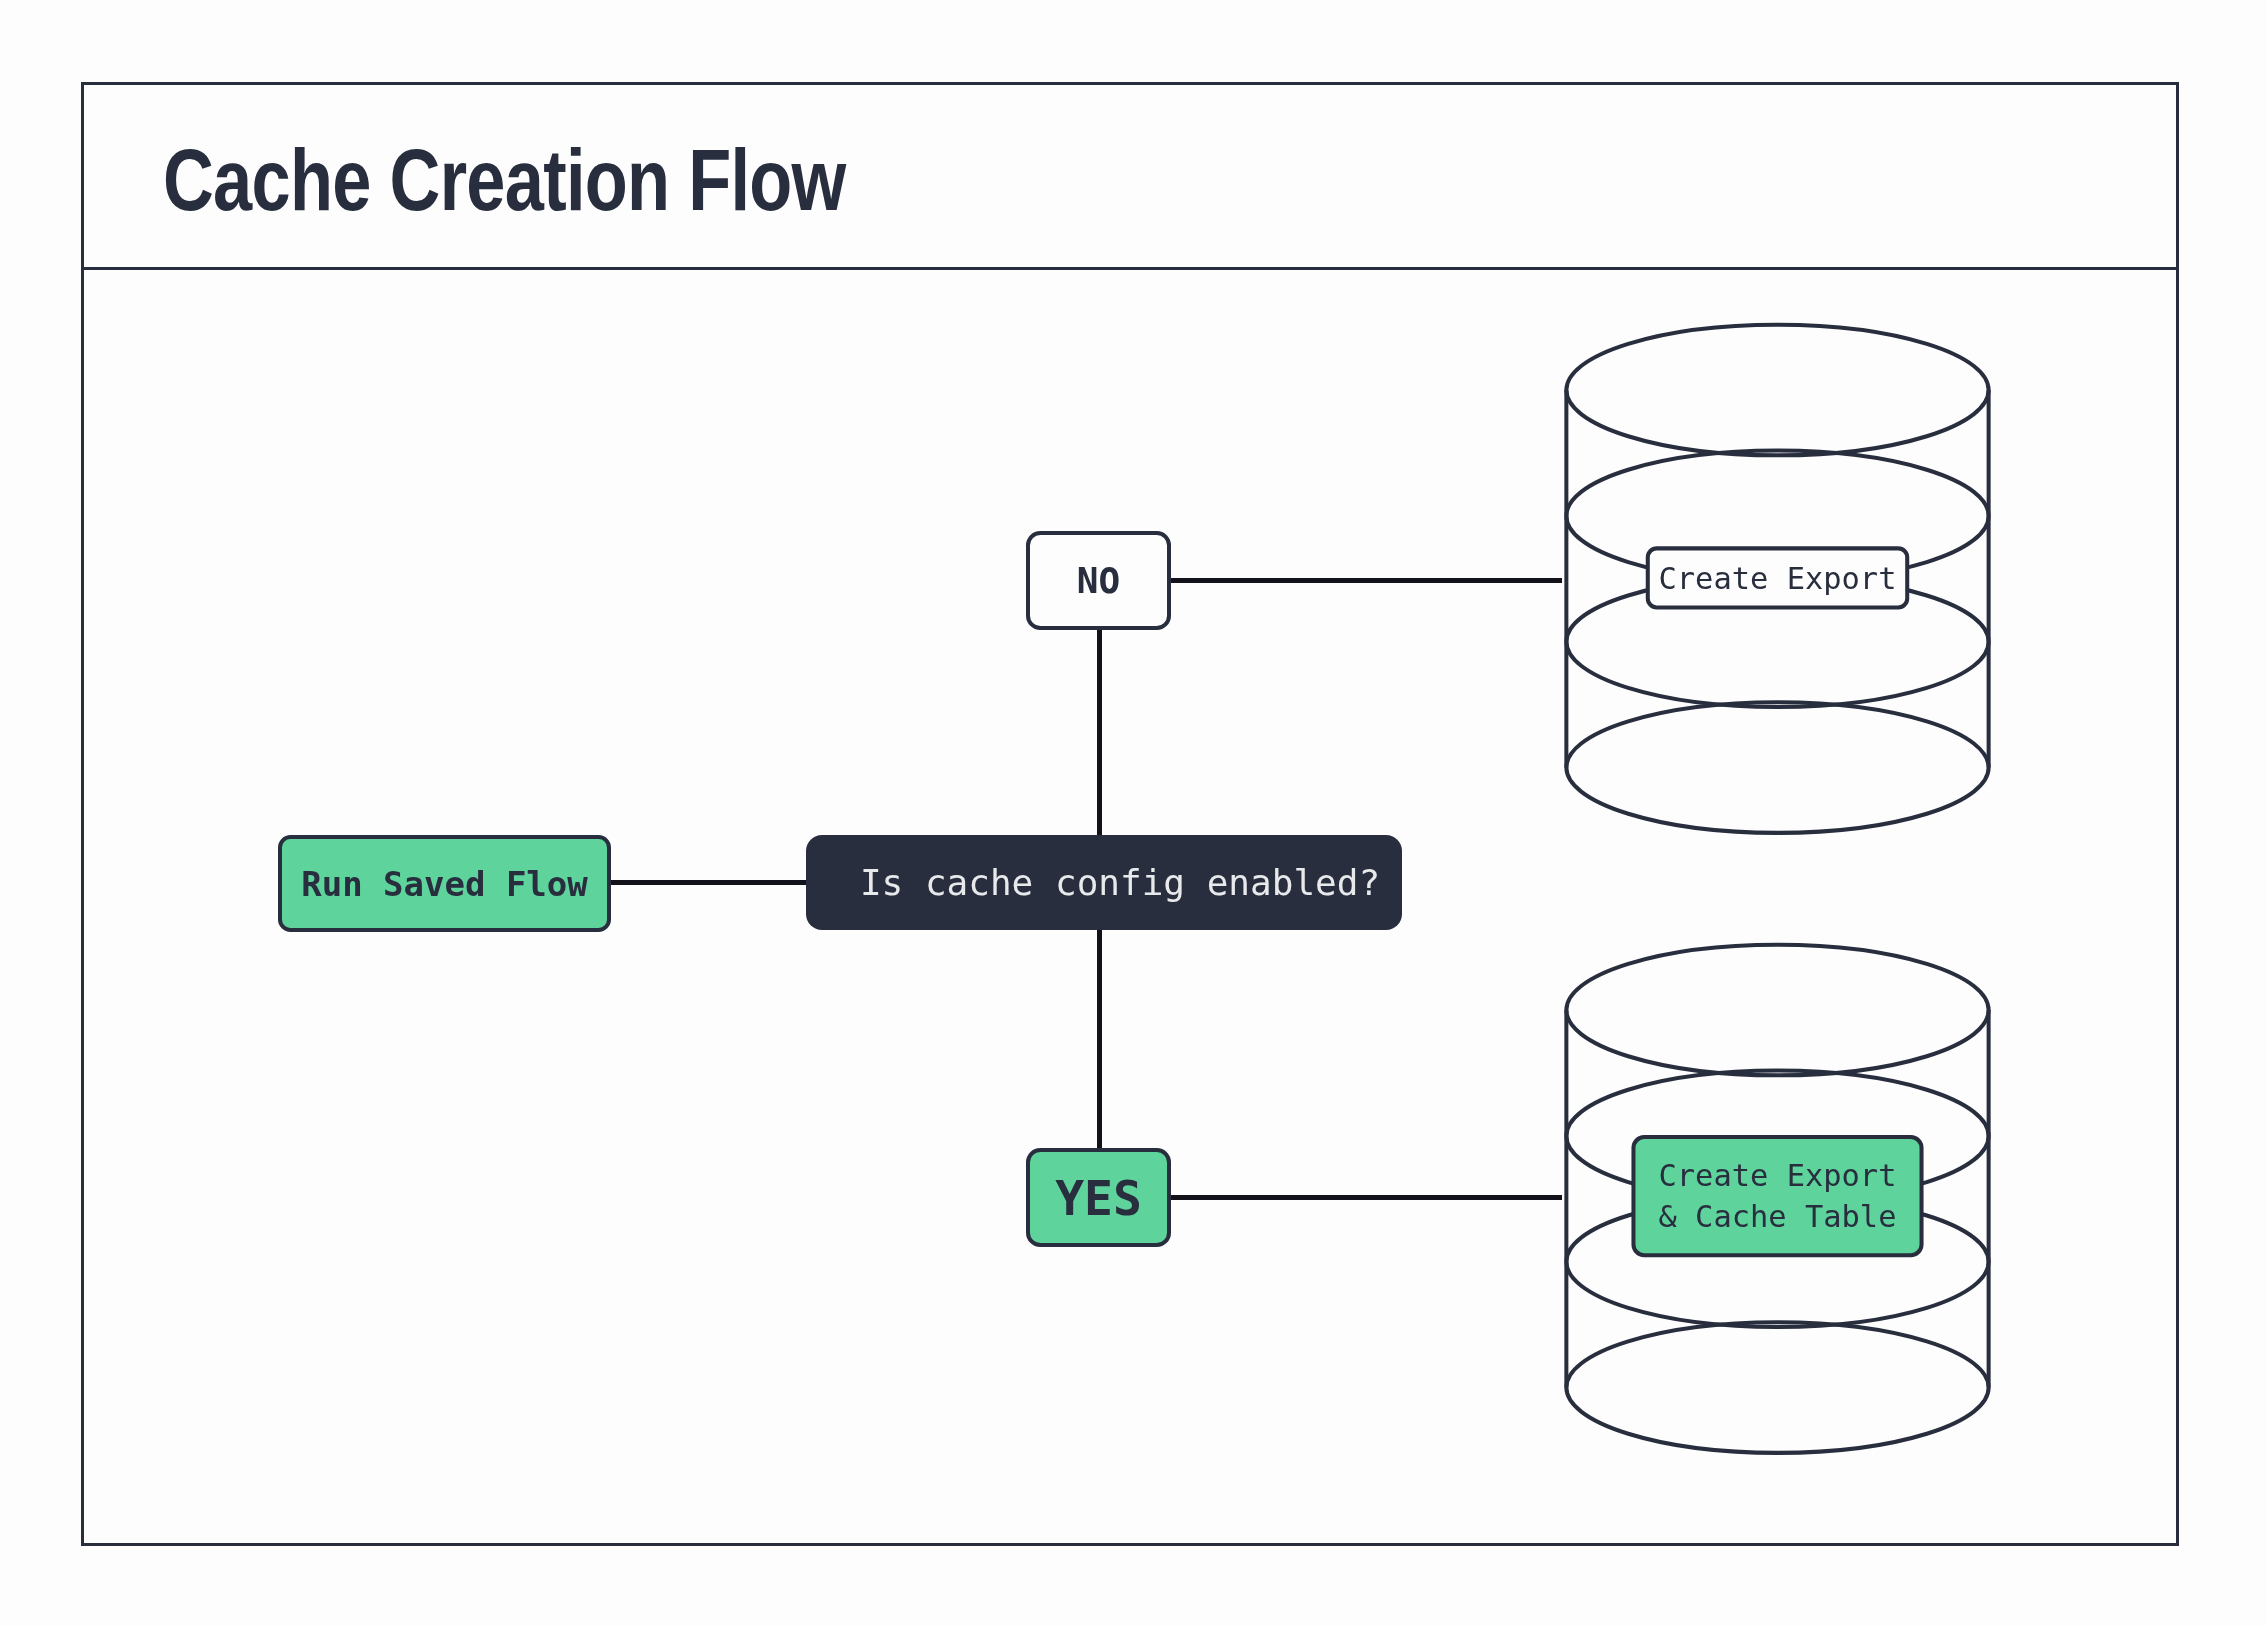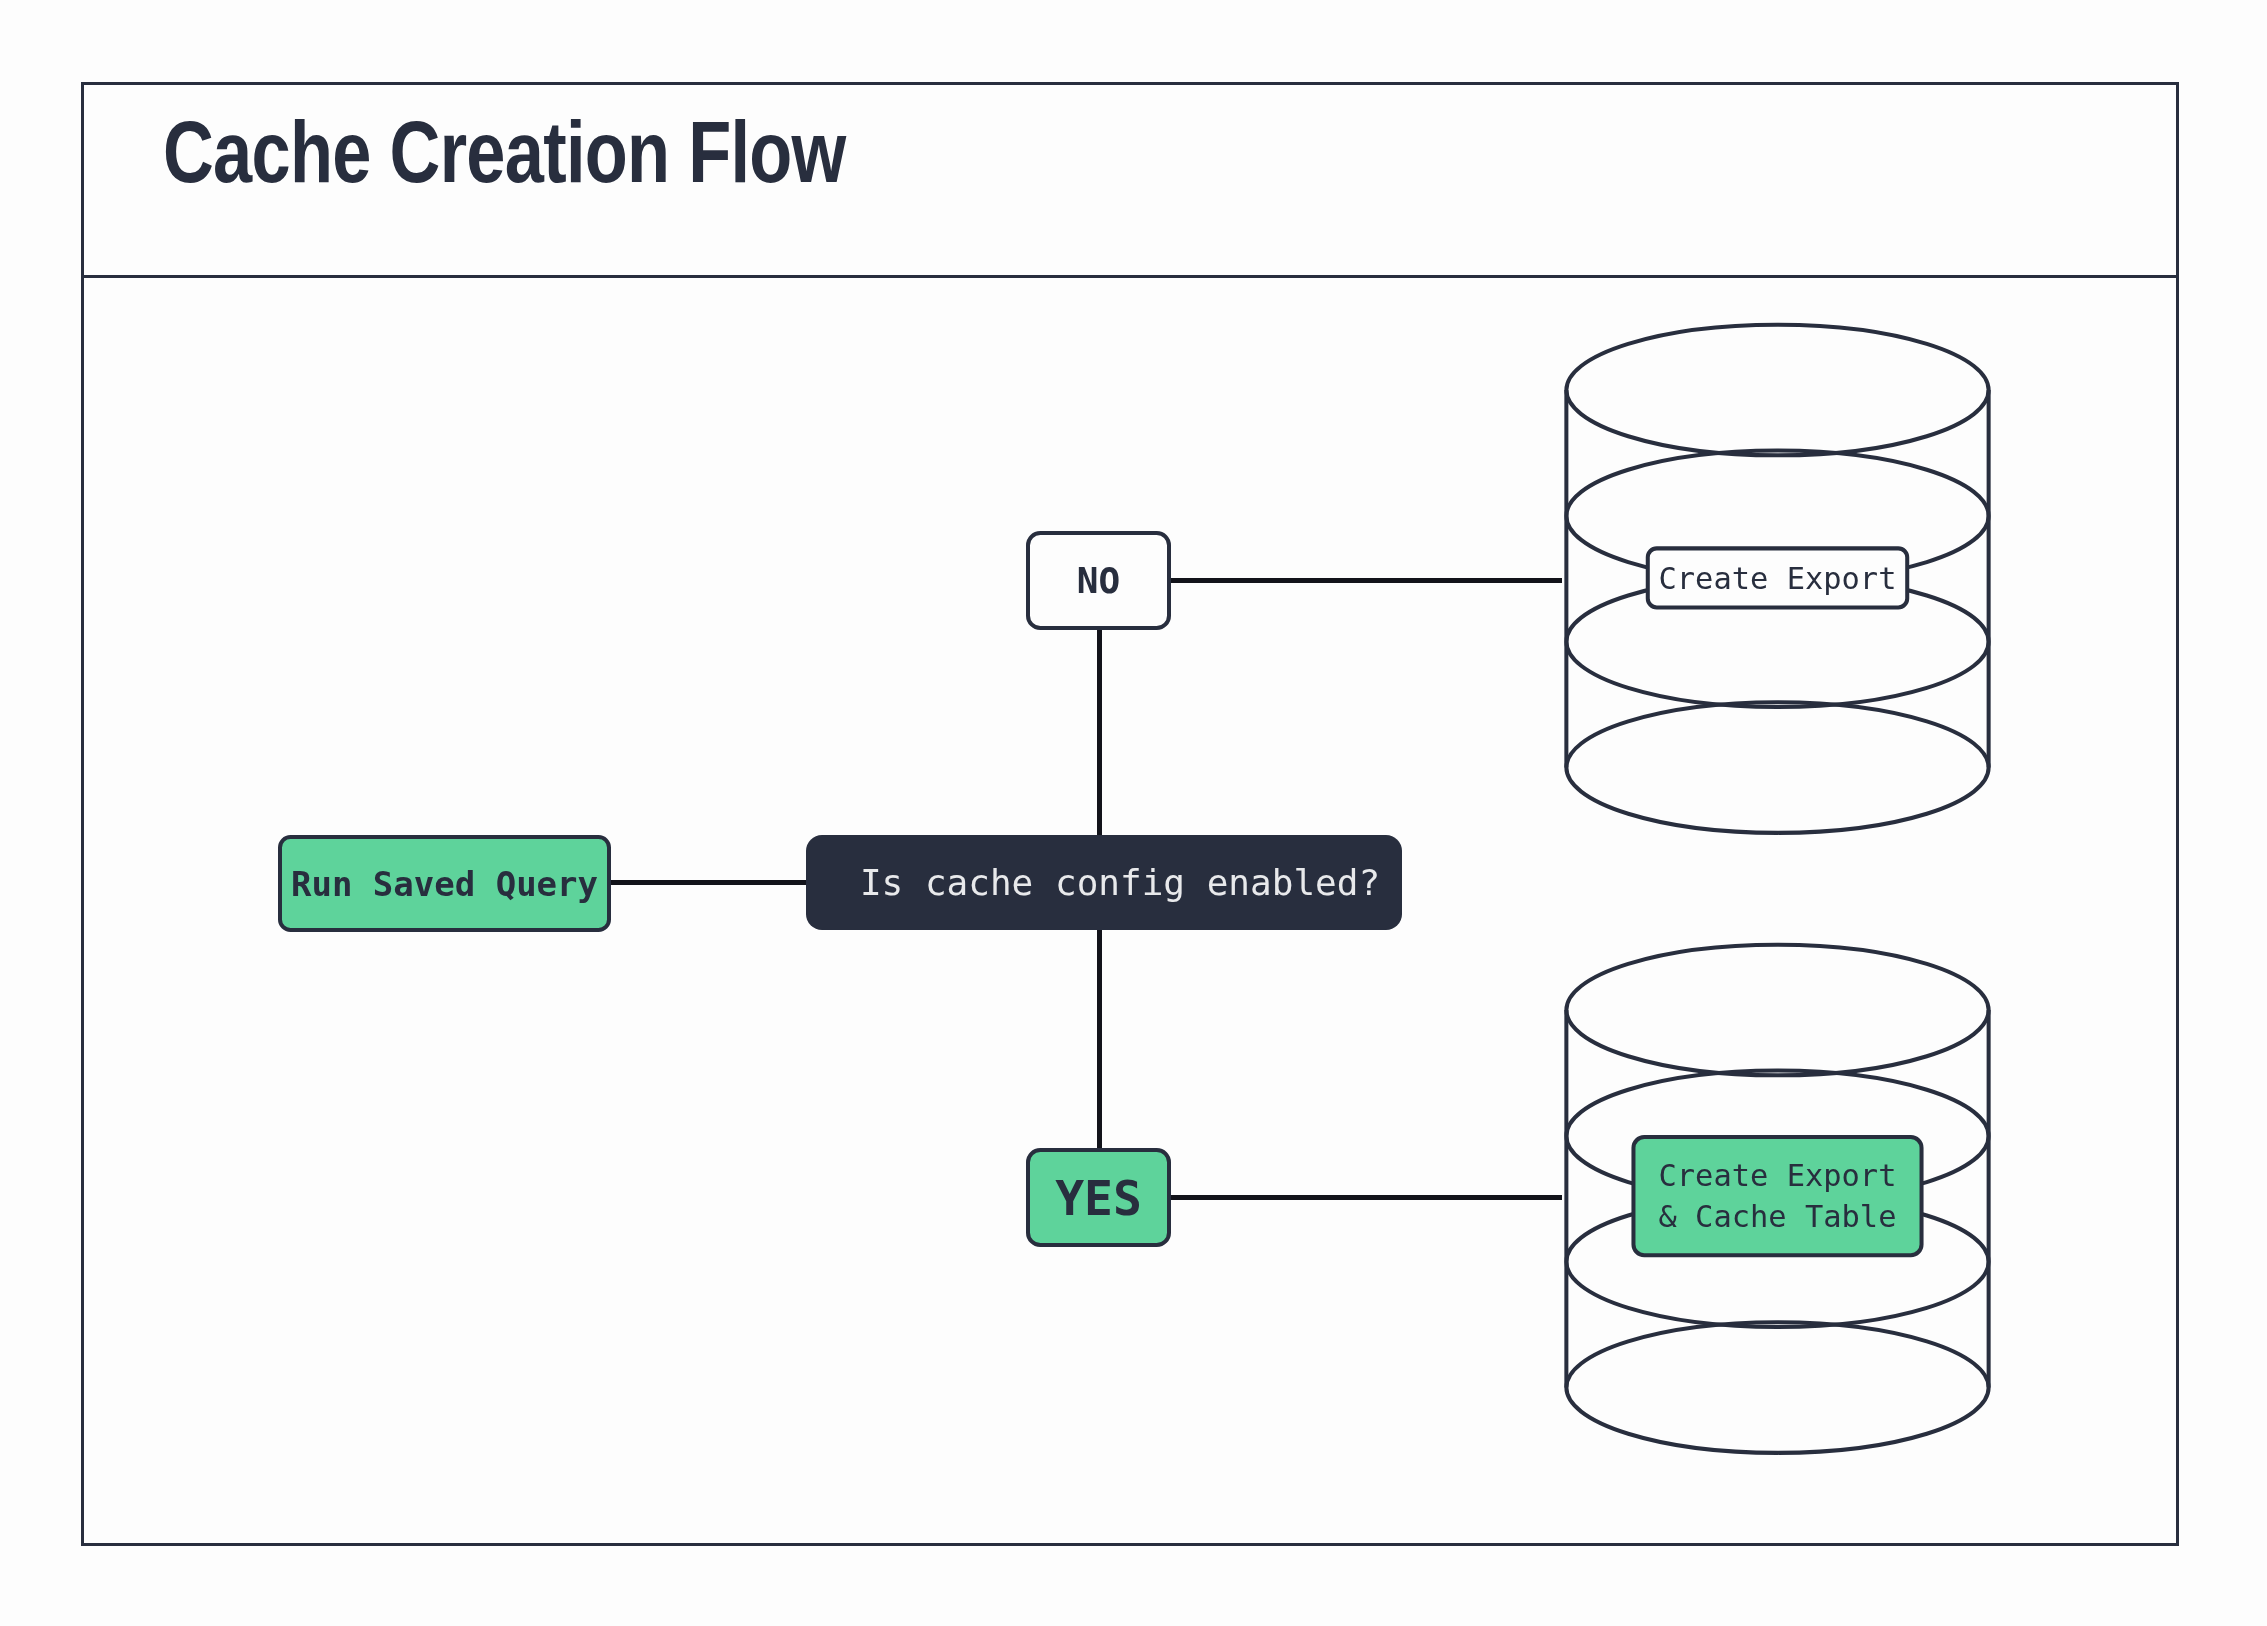--- a/index.html
+++ b/index.html
@@ -19,23 +19,23 @@
     color:var(--navy);
   }
   .mono{font-family:"DejaVu Sans Mono",monospace;}
 
   .frame{
     position:absolute;left:81px;top:82px;width:2098px;height:1464px;
     border:3.6px solid var(--navy);
     background:transparent;
   }
   .header{
-    position:absolute;left:0;top:16px;width:100%;height:177px;
+    position:absolute;left:0;top:8px;width:100%;height:177px;
     border-bottom:3.6px solid var(--navy);
-    display:flex;align-items:flex-start;
+    display:flex;align-items:center;
   }
   .title{
     margin-left:79px;
     font-size:88px;font-weight:700;letter-spacing:-0.9px;
     transform:scaleX(0.8);transform-origin:left center;
     white-space:nowrap;color:var(--navy);
   }
 
   .node{
     position:absolute;
@@ -94,21 +94,21 @@
     <div class="title">Cache Creation Flow</div>
   </div>
 </div>
 
 <div class="edge edge-h edge-start-decision"></div>
 <div class="edge edge-v edge-decision-no"></div>
 <div class="edge edge-v edge-decision-yes"></div>
 <div class="edge edge-h edge-no-db"></div>
 <div class="edge edge-h edge-yes-db"></div>
 
-<div class="node node-start mono">Run Saved Query</div>
+<div class="node node-start mono">Run Saved Flow</div>
 <div class="node node-decision mono">Is cache config enabled?</div>
 <div class="node node-no mono">NO</div>
 <div class="node node-yes mono">YES</div>
 
 <svg class="db db-top" viewBox="0 0 484 576">
   <line x1="6" y1="79" x2="6" y2="501"></line>
   <line x1="478" y1="79" x2="478" y2="501"></line>
   <ellipse cx="242" cy="501" rx="236" ry="73"></ellipse>
   <ellipse cx="242" cy="360.3" rx="236" ry="73"></ellipse>
   <ellipse cx="242" cy="219.7" rx="236" ry="73"></ellipse>

